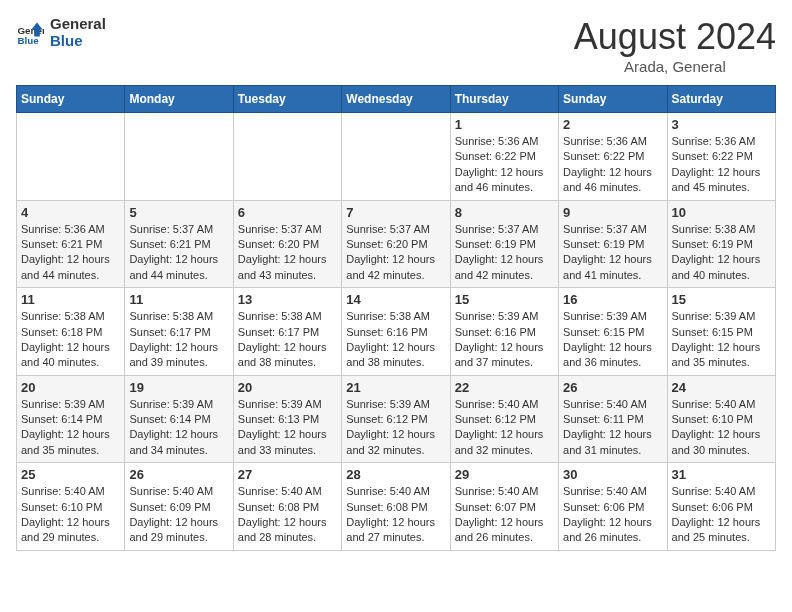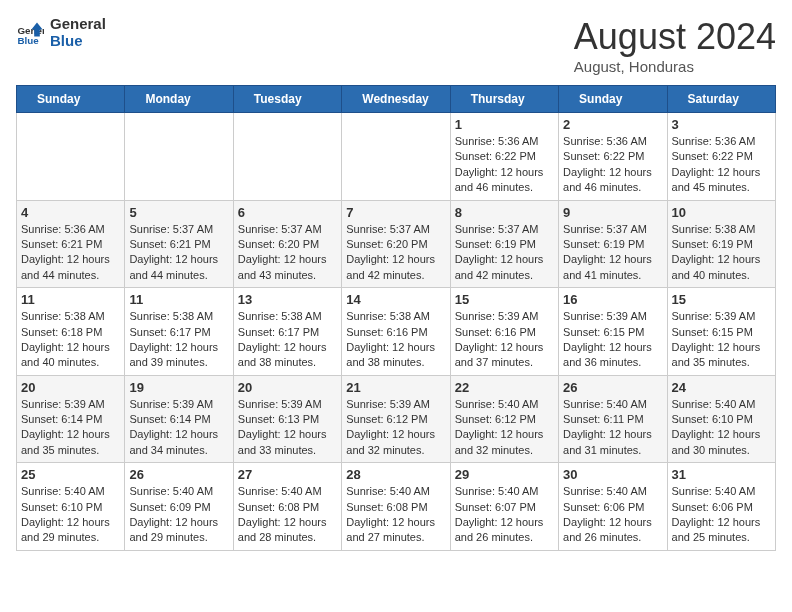--- a/index.html
+++ b/index.html
@@ -19,41 +19,41 @@
     .logo {
       display: flex;
       align-items: center;
       gap: 4px;
     }
     .logo-icon {
       width: 28px;
       height: 28px;
     }
     .title-area {
-      text-align: left;
+      text-align: center;
       margin-left: 20px;
     }
     .month-title {
       font-size: 36px;
       font-weight: normal;
       color: #333;
     }
     .location {
       font-size: 15px;
       color: #555;
     }
     table {
       width: 100%;
       border-collapse: collapse;
       font-size: 11px;
     }
     thead th {
       background-color: #2b6cb0;
       color: #fff;
-      padding: 6px 20px;
+      padding: 6px 4px;
       text-align: left;
       font-size: 12px;
       font-weight: bold;
       border: 1px solid #1e4f8a;
     }
     tbody td {
       border: 1px solid #ccc;
       vertical-align: top;
       padding: 4px;
       height: 80px;
@@ -89,21 +89,21 @@
       <text x="2" y="36" font-size="14" font-weight="bold" fill="#1a5fa8">Blue</text>
       <polygon points="30,5 38,15 34,15 34,25 26,25 26,15 22,15" fill="#1a5fa8"></polygon>
     </svg>
     <div style="display:flex;flex-direction:column;line-height:1.1;margin-left:2px;">
       <span style="font-size:15px;font-weight:bold;color:#333;">General</span>
       <span style="font-size:15px;font-weight:bold;color:#1a5fa8;">Blue</span>
     </div>
   </div>
   <div class="title-area">
     <div class="month-title">August 2024</div>
-    <div class="location">August, Honduras</div>
+    <div class="location">Arada, General</div>
   </div>
 </div>
 
 <table>
   <thead>
     <tr>
 
     <th>Sunday</th>
         <th>Monday</th>
         <th>Tuesday</th>

